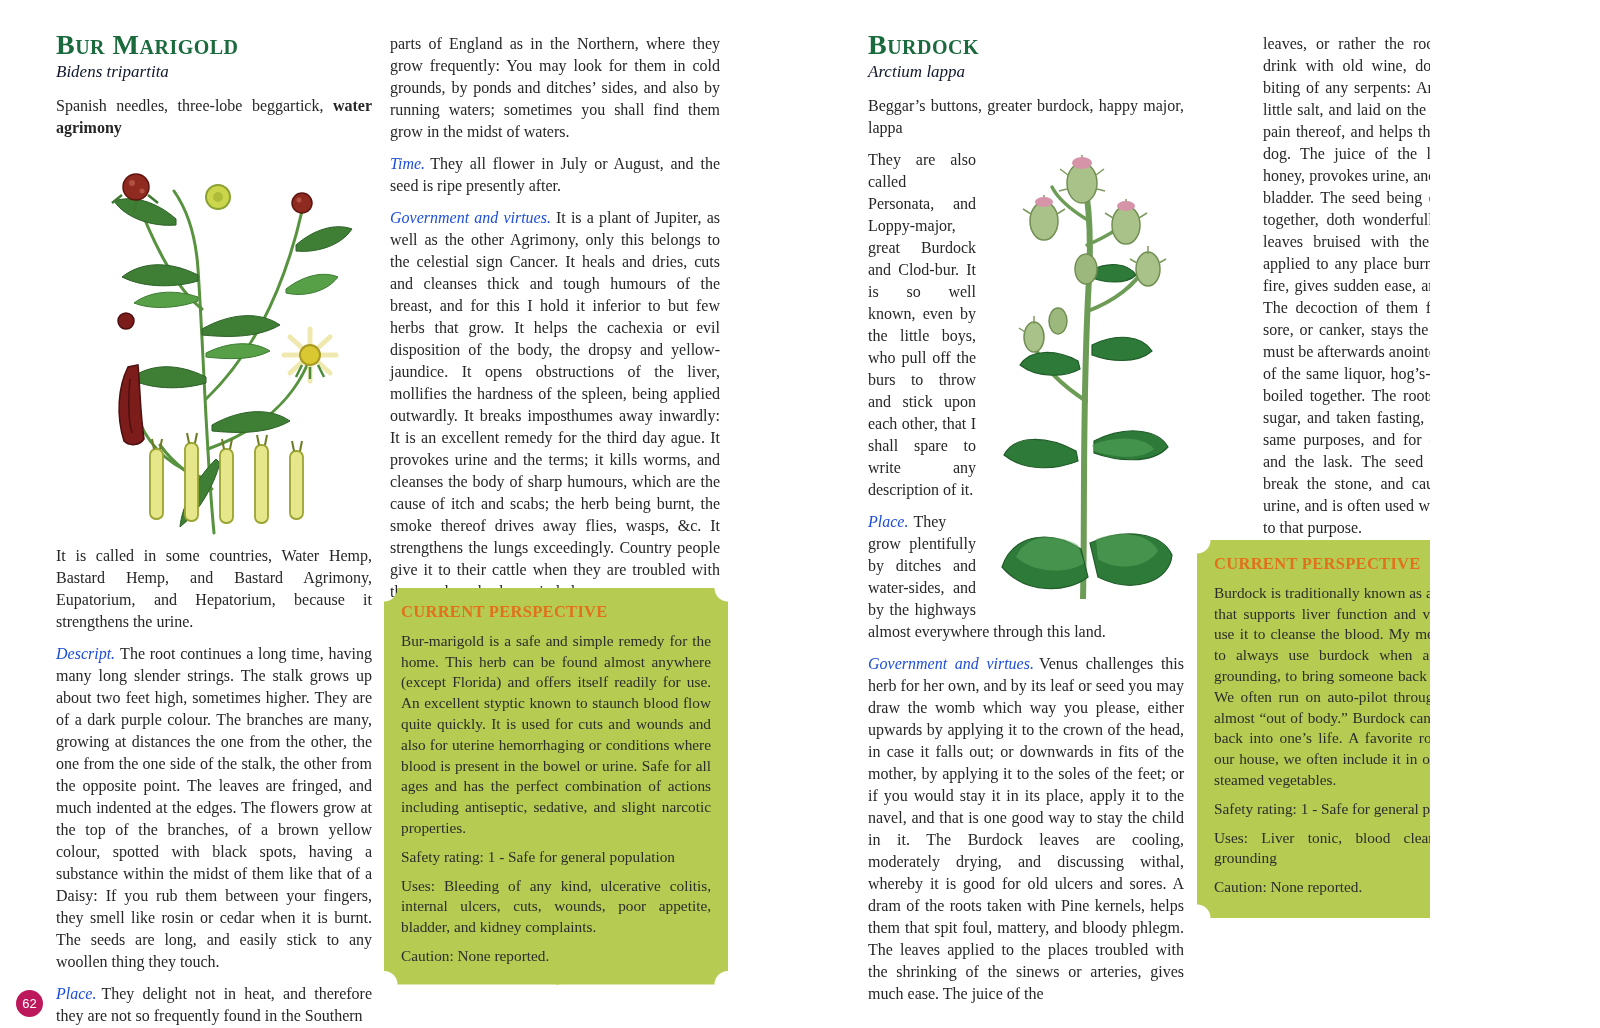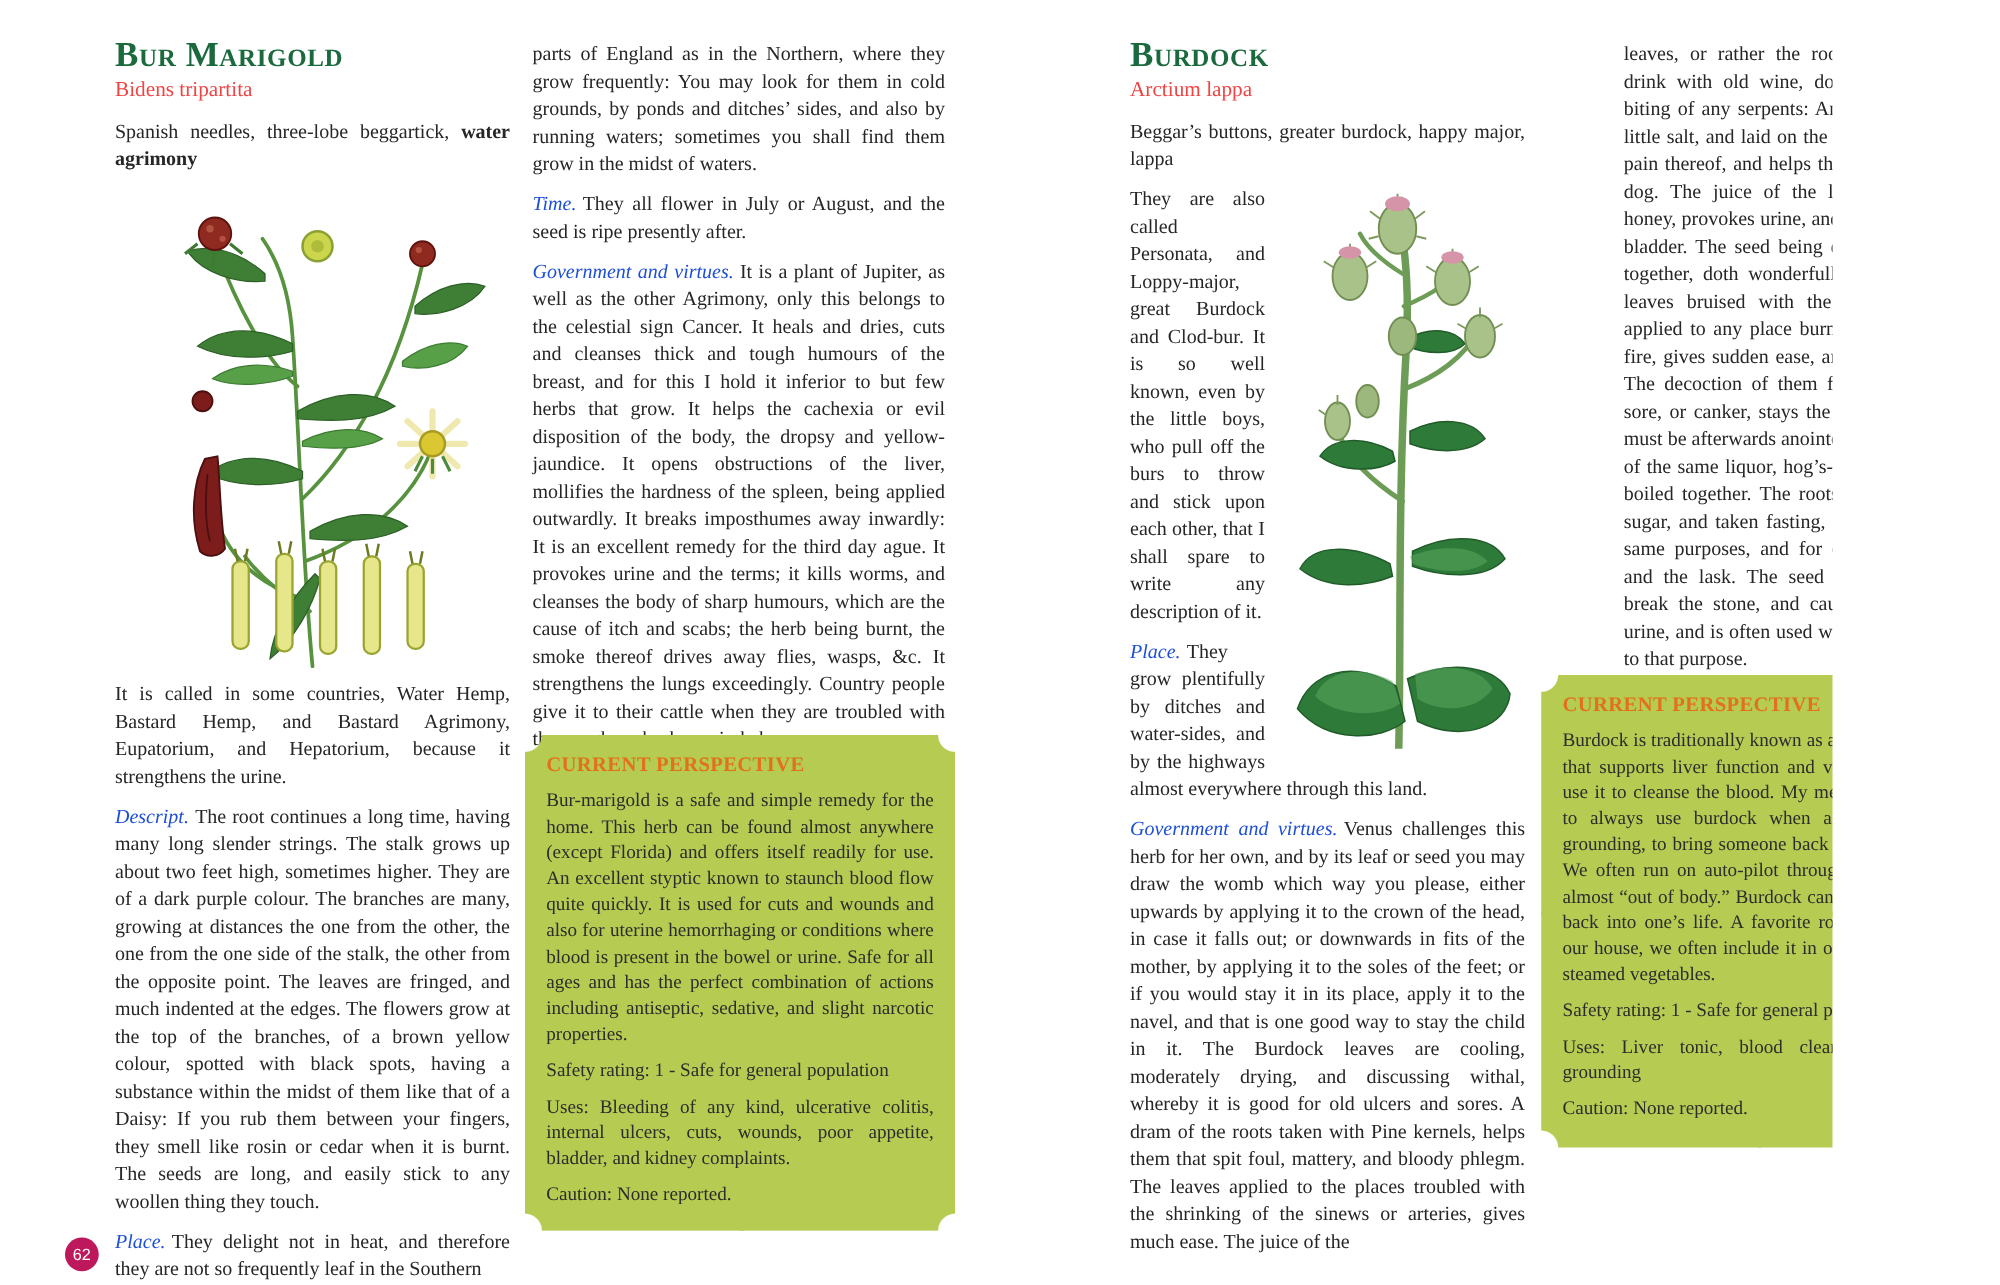--- a/index.html
+++ b/index.html
@@ -1,25 +1,25 @@
 <!DOCTYPE html>
 <html><head>
 <meta charset="utf-8">
 <style>
   html,body{margin:0;padding:0;background:#ffffff;}
   .canvas{position:relative;width:1430px;height:1028px;background:#ffffff;overflow:hidden;
-          font-family:"Liberation Serif", serif;color:#262626;margin-left:36px;}
+          font-family:"Liberation Serif", serif;color:#262626;}
   .col{position:absolute;text-align:justify;font-size:16px;line-height:22px;}
   #col1{left:56px;top:30px;width:316px;}
   #col2{left:390px;top:33px;width:330px;}
   #col3{left:868px;top:30px;width:316px;}
   #col4{left:1263px;top:33px;width:332px;}
   .herb-title{font-variant:small-caps;font-weight:bold;font-size:28px;line-height:30px;
               color:#1b6a3e;letter-spacing:.5px;margin:0;text-align:left;}
-  .latin{color:#ef4444;font-size:17px;line-height:22px;margin:1px 0 12px;text-align:left;}
+  .latin{font-style:italic;color:#0f172a;font-size:17px;line-height:22px;margin:1px 0 12px;text-align:left;}
   .common{margin:0 0 10px;}
   .common b{font-weight:bold;}
   .para{margin:10px 0;}
   .para:first-child{margin-top:0;}
   .plabel{font-style:italic;color:#1d4ed8;margin-right:5px;}
   .illu-wrap{width:316px;height:386px;margin:2px 0 6px;display:flex;align-items:center;justify-content:center;}
   .fig-right{float:right;width:198px;height:450px;margin:0 0 4px 10px;}
   .cp-box{position:absolute;box-sizing:border-box;padding:14px 17px 10px;
           font-size:15.3px;line-height:20.8px;text-align:justify;color:#2c2c2c;
           --g:#b6cb51;
@@ -118,21 +118,21 @@
           <path d="M133,294 L131,284 M139,294 L141,284"></path>
           <path d="M168,300 L166,290 M174,300 L176,290"></path>
           <path d="M203,296 L201,286 M209,296 L211,286"></path>
           <path d="M238,302 L236,292 M244,302 L246,292"></path>
         </g>
       </svg>
     </div>
 
     <p class="para"><span>It is called in some countries, Water Hemp, Bastard Hemp, and Bastard Agrimony, Eupatorium, and Hepatorium, because it strengthens the urine.</span></p>
     <p class="para"><span class="plabel">Descript.</span><span>The root continues a long time, having many long slender strings. The stalk grows up about two feet high, sometimes higher. They are of a dark purple colour. The branches are many, growing at distances the one from the other, the one from the one side of the stalk, the other from the opposite point. The leaves are fringed, and much indented at the edges. The flowers grow at the top of the branches, of a brown yellow colour, spotted with black spots, having a substance within the midst of them like that of a Daisy: If you rub them between your fingers, they smell like rosin or cedar when it is burnt. The seeds are long, and easily stick to any woollen thing they touch.</span></p>
-    <p class="para"><span class="plabel">Place.</span><span>They delight not in heat, and therefore they are not so frequently leaf in the Southern</span></p>
+    <p class="para"><span class="plabel">Place.</span><span>They delight not in heat, and therefore they are not so frequently found in the Southern</span></p>
   </div>
 
   <div class="col" id="col2">
     <p class="para"><span>parts of England as in the Northern, where they grow frequently: You may look for them in cold grounds, by ponds and ditches’ sides, and also by running waters; sometimes you shall find them grow in the midst of waters.</span></p>
     <p class="para"><span class="plabel">Time.</span><span>They all flower in July or August, and the seed is ripe presently after.</span></p>
     <p class="para"><span class="plabel">Government and virtues.</span><span>It is a plant of Jupiter, as well as the other Agrimony, only this belongs to the celestial sign Cancer. It heals and dries, cuts and cleanses thick and tough humours of the breast, and for this I hold it inferior to but few herbs that grow. It helps the cachexia or evil disposition of the body, the dropsy and yellow-jaundice. It opens obstructions of the liver, mollifies the hardness of the spleen, being applied outwardly. It breaks imposthumes away inwardly: It is an excellent remedy for the third day ague. It provokes urine and the terms; it kills worms, and cleanses the body of sharp humours, which are the cause of itch and scabs; the herb being burnt, the smoke thereof drives away flies, wasps, &amp;c. It strengthens the lungs exceedingly. Country people give it to their cattle when they are troubled with the cough, or broken-winded.</span></p>
   </div>
 
   <div class="cp-box" id="cp-left">
     <div class="cp-head">CURRENT PERSPECTIVE</div>

